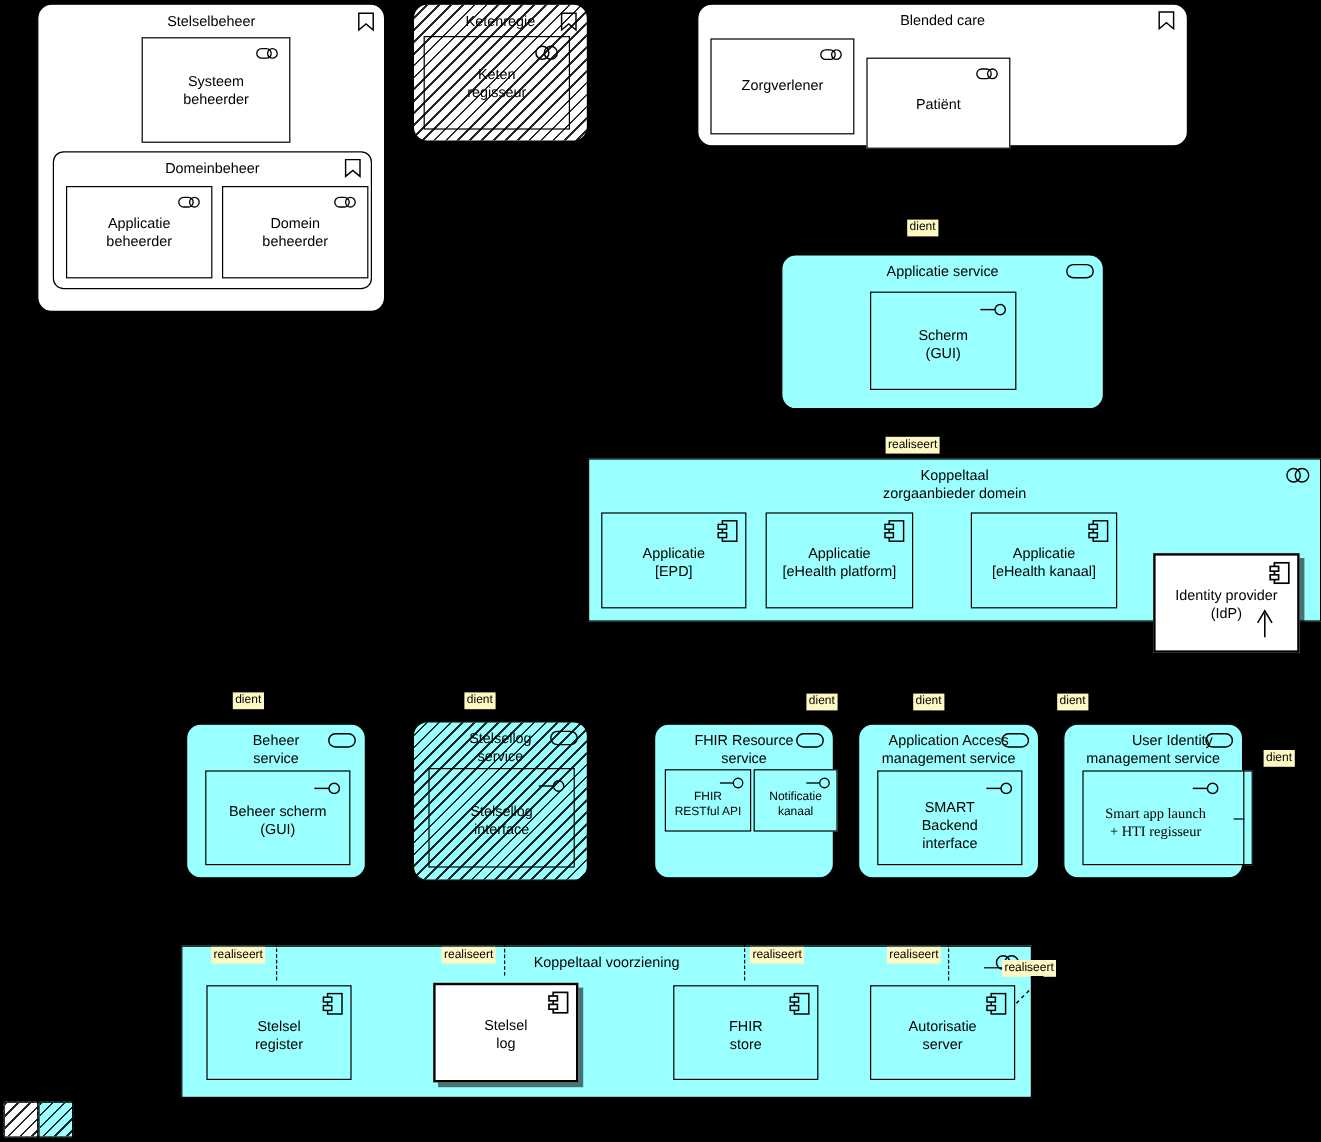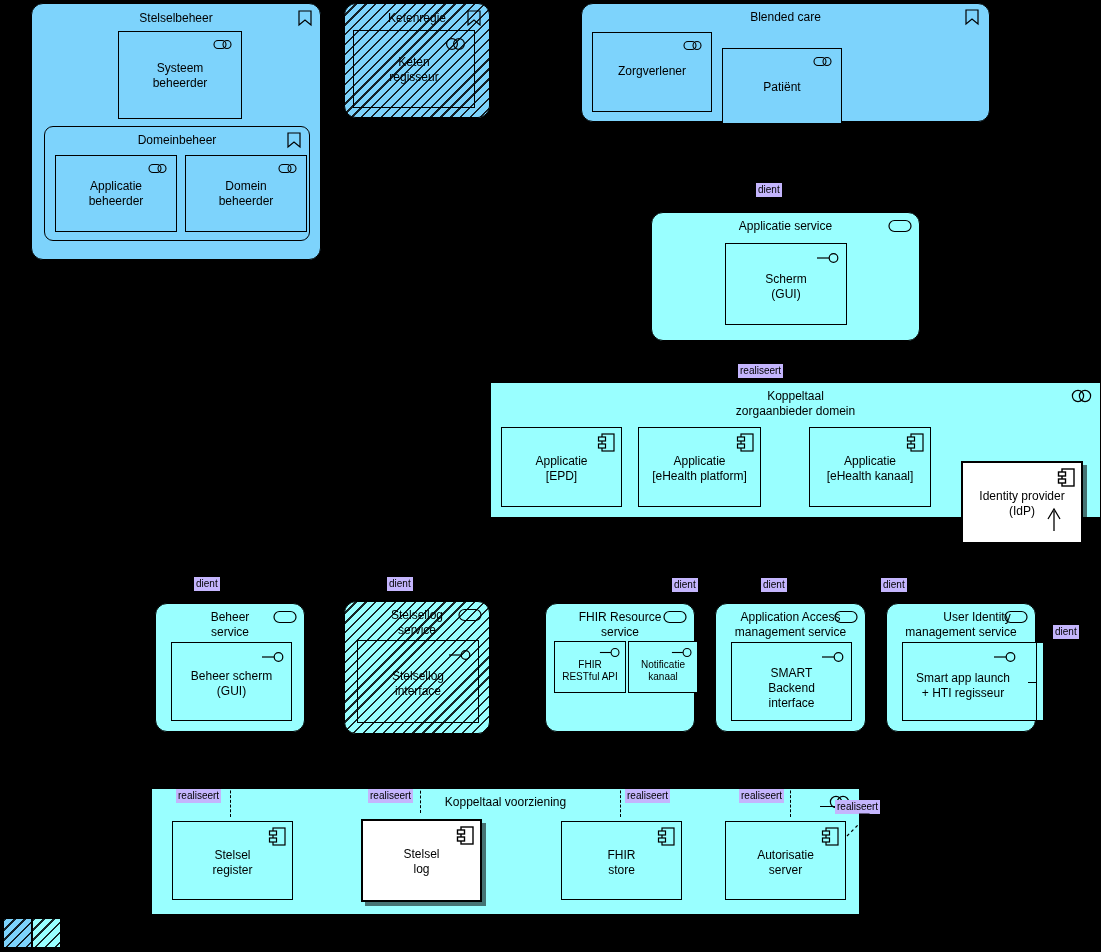--- a/index.html
+++ b/index.html
@@ -4,33 +4,33 @@
 <style>
   html,body{margin:0;padding:0;background:#000;}
   body{width:1101px;height:952px;position:relative;overflow:hidden;
        font-family:"Liberation Sans","DejaVu Sans",sans-serif;color:#000;}
   #canvas{position:absolute;left:0;top:0;width:1101px;height:952px;background:#000;}
 
   .abs{position:absolute;box-sizing:border-box;}
 
   
   .grp{border:1px solid #000;}
-  .yellow{background:#7dd3fc;}
+  .yellow{background:#ffffff;}
   .cyan{background:#99ffff;}
   .white{background:#ffffff;}
   .rnd{border-radius:12px;}
   .rnd-s{border-radius:9px;}
 
   .ttl{position:absolute;left:0;right:0;text-align:center;font-size:12px;line-height:15px;}
   .ctr{position:absolute;left:0;right:0;text-align:center;font-size:12px;line-height:15px;}
 
   .small{font-size:10px;line-height:12px;}
 
   
-  .chip{position:absolute;background:#c4b5fd;color:#000;font-size:10px;line-height:12px;
+  .chip{position:absolute;background:#fef9c3;color:#000;font-size:10px;line-height:12px;
         padding:1px 2px;white-space:nowrap;z-index:40;}
 
   
   .dline{position:absolute;border-left:1px dashed #000;z-index:5;}
   .sline{position:absolute;background:#000;z-index:5;}
 
   
   .hatch{position:absolute;left:0;top:0;right:0;bottom:0;pointer-events:none;
          background:repeating-linear-gradient(135deg,
             rgba(0,0,0,.85) 0px, rgba(0,0,0,.85) 1.6px,
@@ -317,21 +317,21 @@
     <div class="ttl" style="top:6px;padding-left:32px;">User Identity</div>
     <div class="ttl" style="top:21px;">management service</div>
     <svg class="ico" style="right:7px;top:6px;" width="24" height="14" viewBox="0 0 24 14">
       <rect x="1" y="1.5" width="22" height="11" rx="5.5" ry="5.5" fill="none" stroke="#000" stroke-width="1.2"></rect>
     </svg>
     <div class="abs grp cyan" style="left:15px;top:38px;width:142px;height:79px;">
       <svg class="ico" style="right:26px;top:8px;" width="24" height="12" viewBox="0 0 24 12">
         <line x1="1" y1="6" x2="13" y2="6" stroke="#000" stroke-width="1.2"></line>
         <circle cx="17.5" cy="6" r="4.3" fill="none" stroke="#000" stroke-width="1.2"></circle>
       </svg>
-      <div class="ctr" style="top:28px;width:120px;left:0;">
+      <div class="ctr" style="top:28px;width:120px;left:0;font-family:Liberation Serif, serif;">
         <div>Smart app launch</div>
         <div>+ HTI regisseur</div>
       </div>
     </div>
   </div>
 
   <div class="dline" style="left:230px;top:560px;height:43px;"></div>
   <div class="dline" style="left:418px;top:560px;height:41px;"></div>
   <div class="dline" style="left:620px;top:560px;height:43px;"></div>
   <div class="dline" style="left:790px;top:560px;height:43px;"></div>

